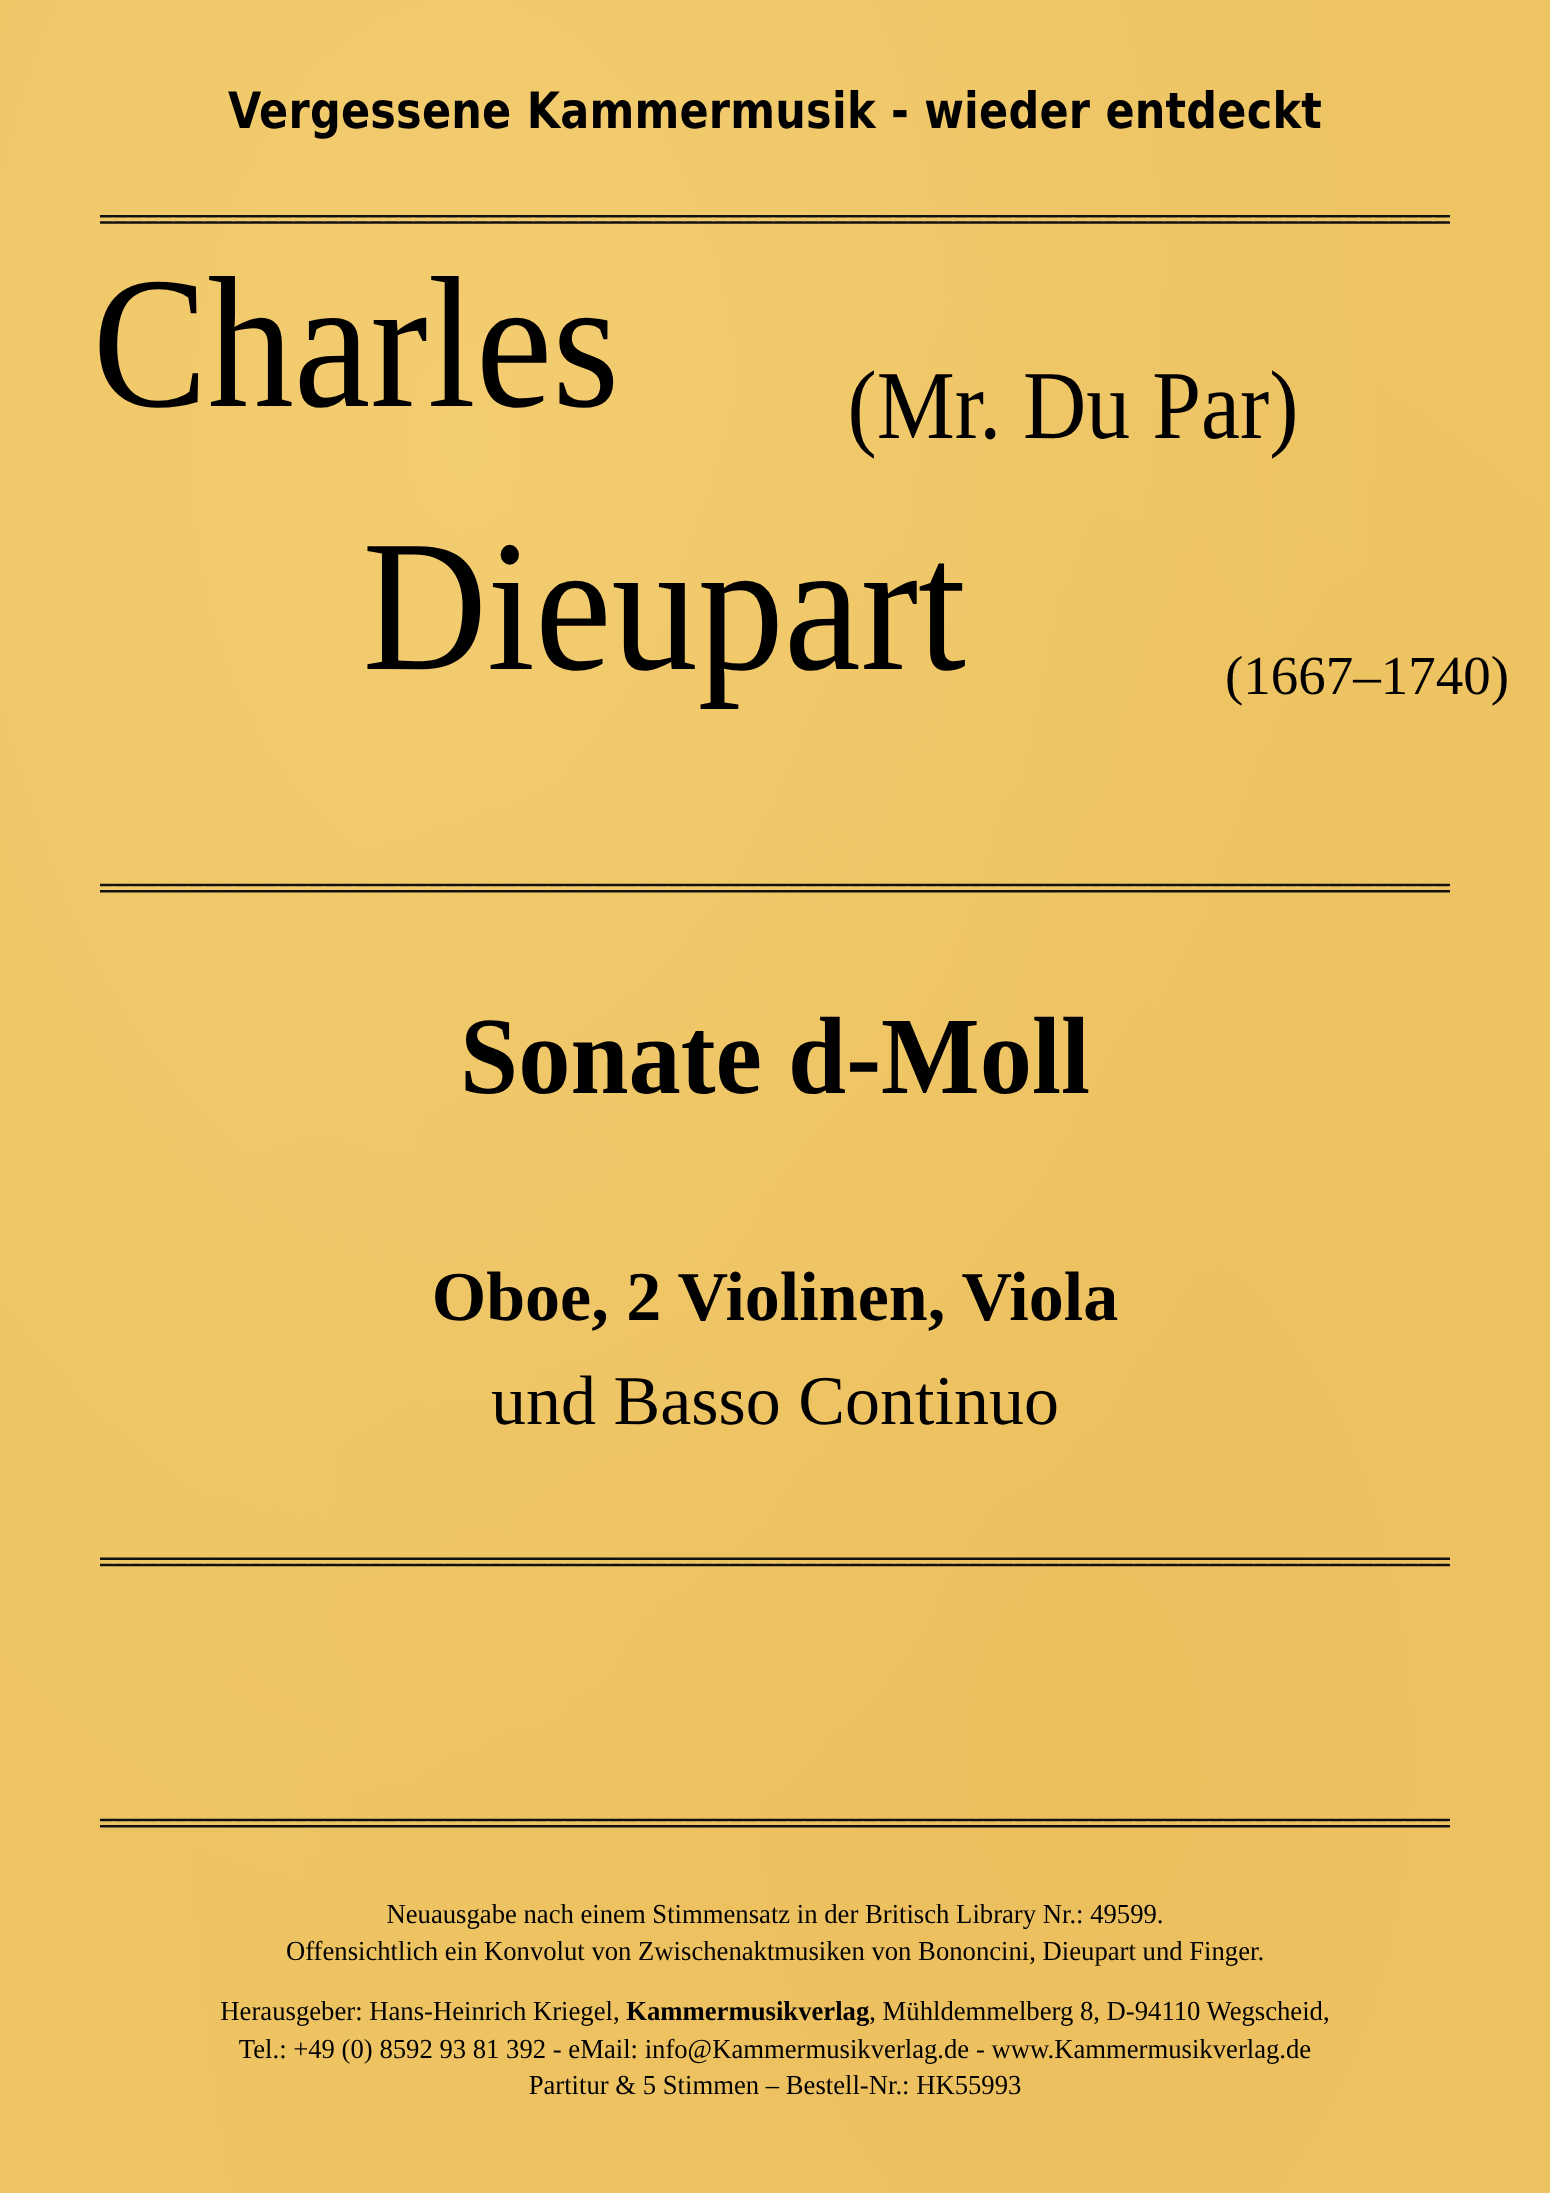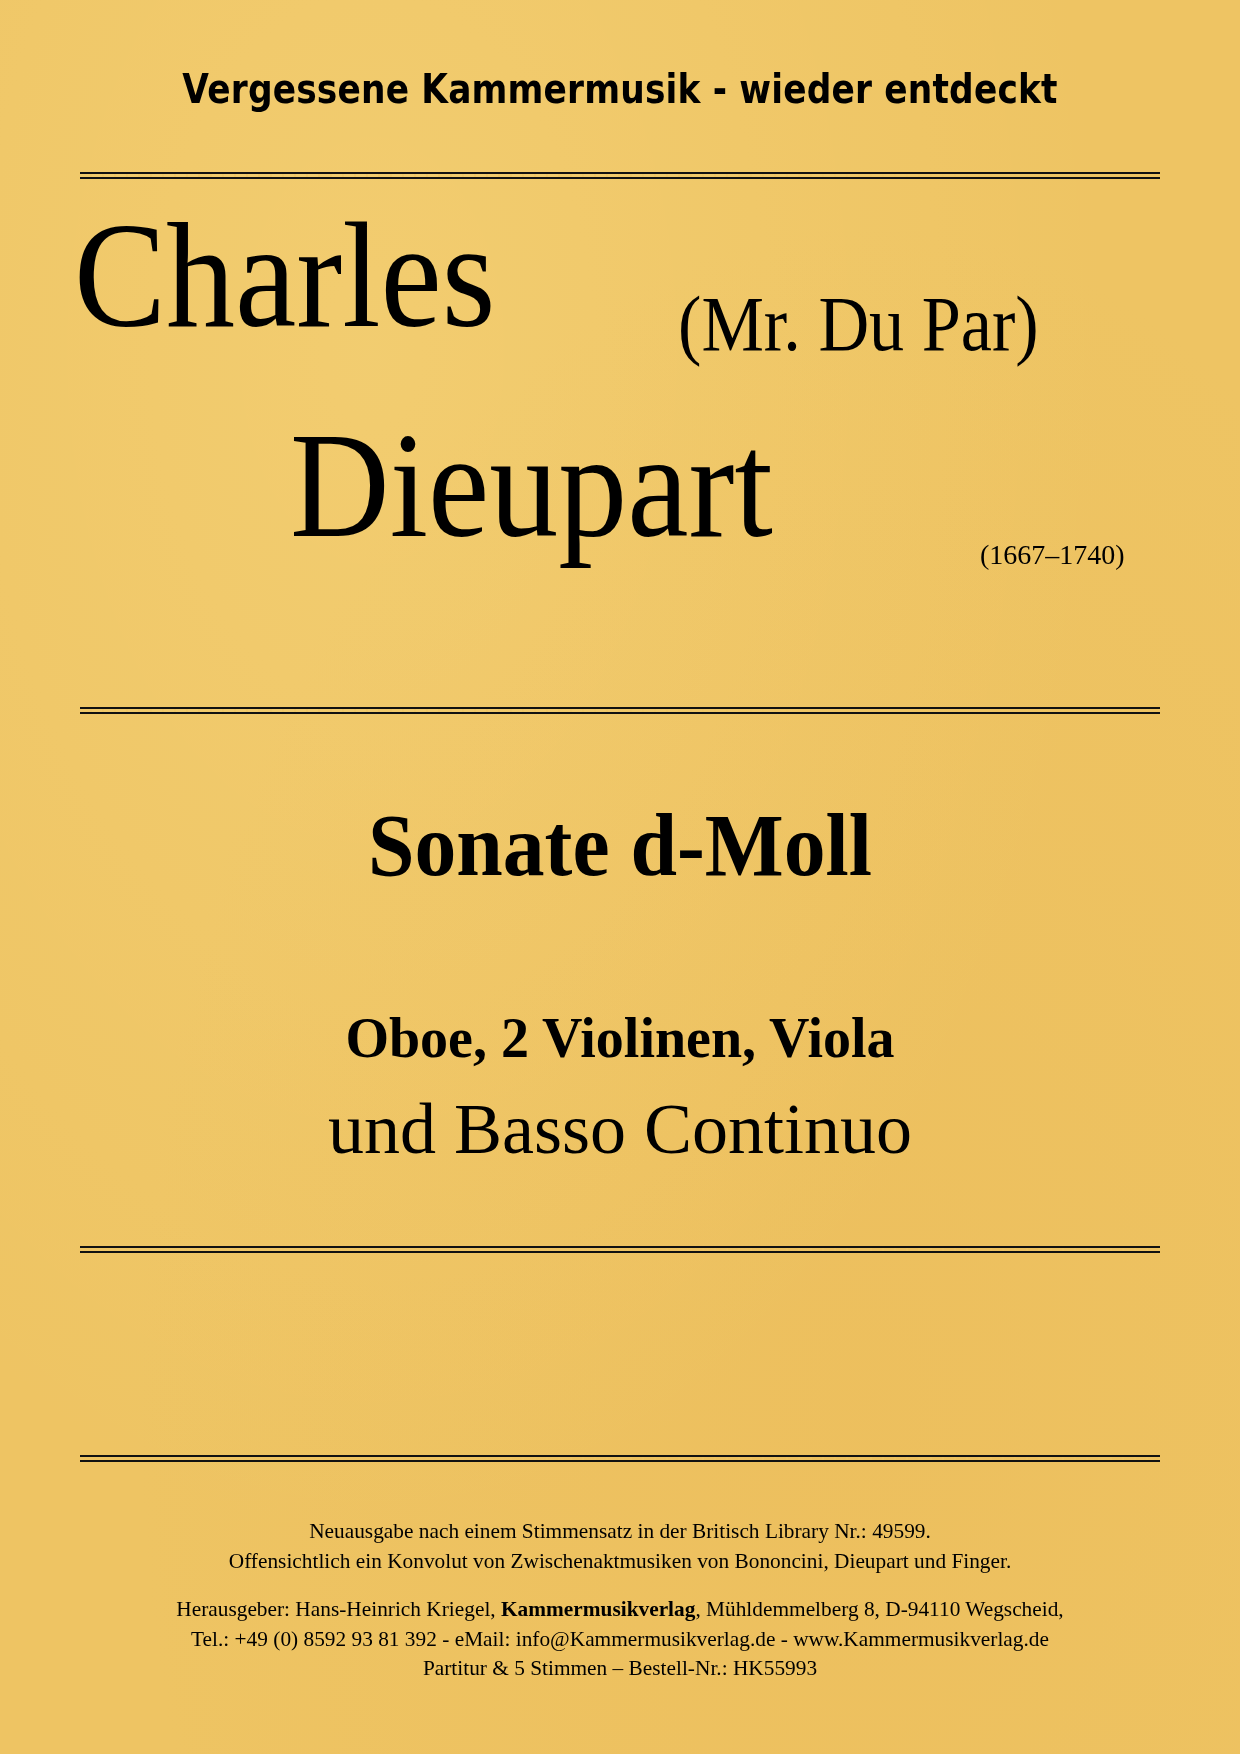--- a/index.html
+++ b/index.html
@@ -49,31 +49,31 @@
     top: 285px; left: 678px;
     font-size: 78px; line-height: 1;
     transform: scaleX(0.9); transform-origin: left;
   }
   .last-name {
     top: 410px; left: 290px;
     font-size: 150px; line-height: 1;
     transform: scaleX(0.92); transform-origin: left;
   }
   .dates {
-    top: 541px; left: 980px;
-    font-size: 28px; line-height: 1;
+    top: 519px; left: 980px;
+    font-size: 44px; line-height: 1;
   }
   .work-title {
     top: 802px;
     font-size: 88px; font-weight: bold; line-height: 1;
     transform: scaleX(0.95);
   }
   .for-label { top: 925px; font-size: 52px; line-height: 1; }
   .instr-1 { top: 1010px; font-size: 56px; line-height: 1; font-weight: bold; }
-  .instr-2 { top: 1093px; font-size: 72px; line-height: 1; }
+  .instr-2 { top: 1093px; font-size: 56px; line-height: 1; }
   .edition {
     top: 1336px; font-size: 42px; line-height: 1;
   }
   .edition span { text-decoration: underline; text-underline-offset: 6px; text-decoration-thickness: 2px; }
   .note { font-size: 22px; line-height: 1; transform: scaleX(0.97); }
   .note-1 { top: 1520px; }
   .note-2 { top: 1550px; }
   .pub-1 { top: 1598px; }
   .pub-2 { top: 1628px; }
   .pub-3 { top: 1657px; }

